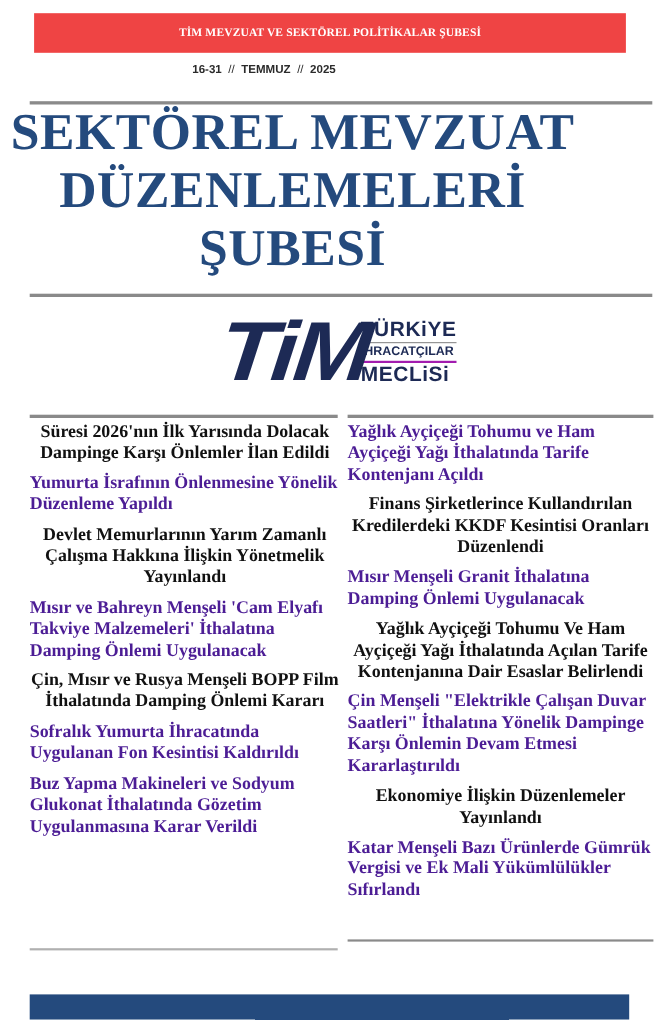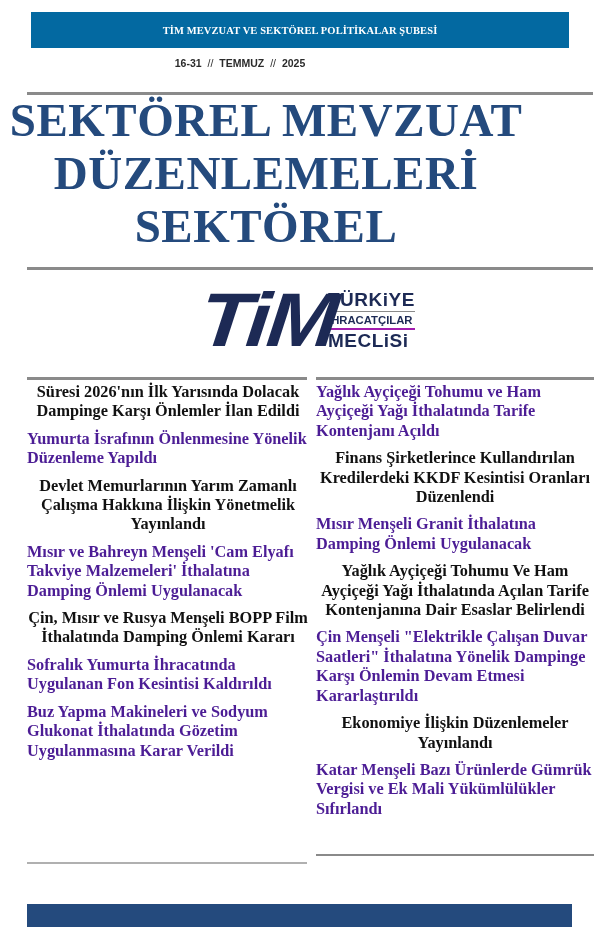--- a/index.html
+++ b/index.html
@@ -2,21 +2,21 @@
 <html><head>
 <meta charset="utf-8">
 <style>
   html, body { margin: 0; padding: 0; }
   body {
     width: 600px; height: 927px; background: #ffffff; position: relative; overflow: hidden;
     font-family: "Liberation Serif", serif;
   }
   .top-bar {
     position: absolute; left: 31px; top: 12px; width: 538px; height: 36px;
-    background: #0369a1; display: flex; align-items: center; justify-content: center;
+    background: #ef4444; display: flex; align-items: center; justify-content: center;
   }
   .top-bar span {
     color: #ffffff; font-family: "Liberation Serif", serif; font-weight: bold;
     font-size: 10.5px; letter-spacing: 0.1px;
   }
   .date-line {
     position: absolute; left: 0; top: 57px; width: 480px; text-align: center;
     font-family: "Liberation Sans", sans-serif; font-weight: bold; font-size: 10.5px;
     color: #2b2b2b; word-spacing: 1px;
   }
@@ -72,21 +72,21 @@
   <span>TEMMUZ</span>
   <span class="sep">//</span>
   <span>2025</span>
 </div>
 
 <div class="rule" style="left:27px; top:92px; width:566px;"></div>
 
 <div class="title">
   <div>SEKTÖREL MEVZUAT</div>
   <div>DÜZENLEMELERİ</div>
-  <div>SEKTÖREL</div>
+  <div>ŞUBESİ</div>
 </div>
 
 <div class="rule" style="left:27px; top:267px; width:566px;"></div>
 
 <div class="logo">
   <div class="logo-mark">TiM</div>
   <div class="logo-words">
     <span class="w1">TÜRKiYE</span>
     <span class="w2">İHRACATÇILAR</span>
     <span class="w3">MECLiSi</span>

